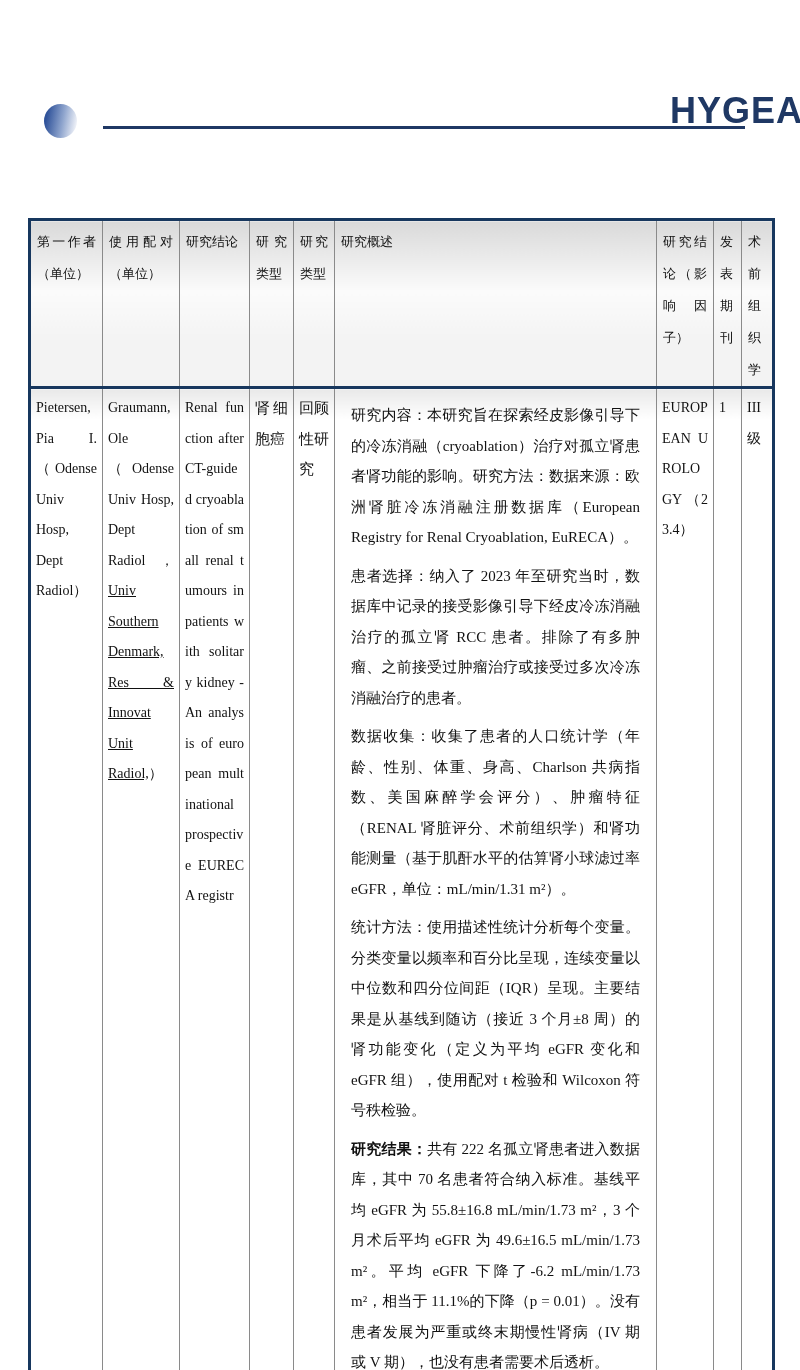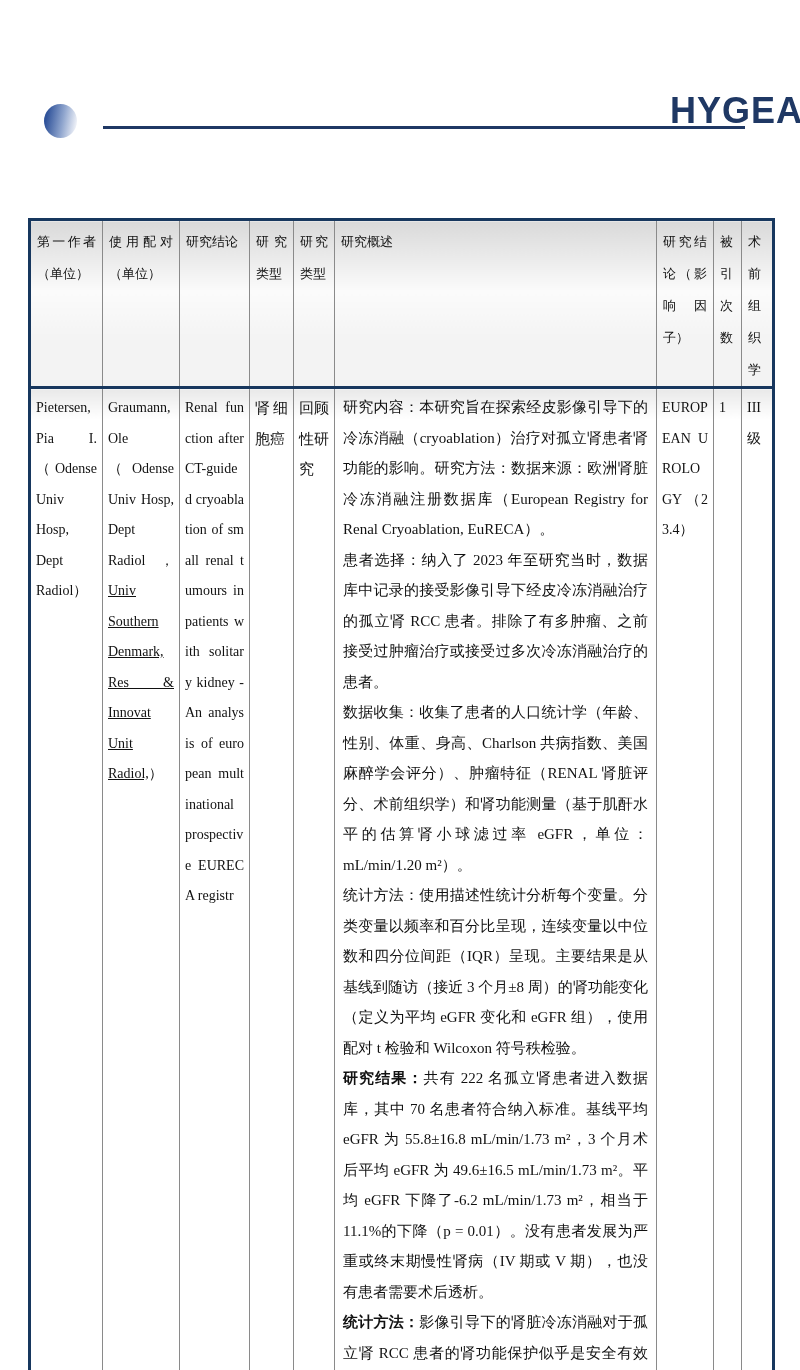--- a/index.html
+++ b/index.html
@@ -46,21 +46,21 @@
     font-size:14px; line-height:30.5px;
     padding:4px 5px;
     background:linear-gradient(180deg, #E9E9E9 0px, #FFFFFF 30px);
   }
   tr.main-row { height:1007px; }
   tr.main-row td { border-bottom:3px solid #17375E; }
   td.cjk { font-size:15px; }
   td.summary-cell { padding:3px 8px 4px 8px; font-size:15px; }
   td.breakall { word-break:break-all; }
   .u { text-decoration:underline; }
-  .summary-cell p { margin:0; }
+  .summary-cell p { margin:8px; }
 </style>
 </head>
 <body>
 
 <div class="letterhead">
   <div class="logo-sphere"></div>
   <div class="logo-text">HYGEA</div>
   <div class="brand-rule"></div>
 </div>
 
@@ -78,36 +78,36 @@
   </colgroup>
   <thead>
     <tr>
       <th>第一作者（单位）</th>
       <th>使用配对（单位）</th>
       <th>研究结论</th>
       <th>研究类型</th>
       <th>研究类型</th>
       <th>研究概述</th>
       <th>研究结论（影响因子）</th>
-      <th>被引次数</th>
+      <th>发表期刊</th>
       <th>术前组织学</th>
     </tr>
   </thead>
   <tbody>
     <tr class="main-row">
       <td>Pietersen, Pia I. （Odense Univ Hosp, Dept Radiol）</td>
       <td><span>Graumann, Ole （Odense Univ Hosp, Dept Radiol，</span><span class="u">Univ Southern Denmark, Res &amp; Innovat Unit Radiol,</span><span>）</span></td>
       <td class="breakall">Renal function after CT-guided cryoablation of small renal tumours in patients with solitary kidney - An analysis of european multinational prospective EURECA registr</td>
       <td class="cjk">肾细胞癌</td>
       <td class="cjk">回顾性研究</td>
       <td class="summary-cell">
         <div>
             <p>研究内容：本研究旨在探索经皮影像引导下的冷冻消融（cryoablation）治疗对孤立肾患者肾功能的影响。研究方法：数据来源：欧洲肾脏冷冻消融注册数据库（European Registry for Renal Cryoablation, EuRECA）。</p>
             <p>患者选择：纳入了 2023 年至研究当时，数据库中记录的接受影像引导下经皮冷冻消融治疗的孤立肾 RCC 患者。排除了有多肿瘤、之前接受过肿瘤治疗或接受过多次冷冻消融治疗的患者。</p>
-            <p>数据收集：收集了患者的人口统计学（年龄、性别、体重、身高、Charlson 共病指数、美国麻醉学会评分）、肿瘤特征（RENAL 肾脏评分、术前组织学）和肾功能测量（基于肌酐水平的估算肾小球滤过率 eGFR，单位：mL/min/1.20 m²）。</p>
+            <p>数据收集：收集了患者的人口统计学（年龄、性别、体重、身高、Charlson 共病指数、美国麻醉学会评分）、肿瘤特征（RENAL 肾脏评分、术前组织学）和肾功能测量（基于肌酐水平的估算肾小球滤过率 eGFR，单位：mL/min/1.31 m²）。</p>
             <p>统计方法：使用描述性统计分析每个变量。分类变量以频率和百分比呈现，连续变量以中位数和四分位间距（IQR）呈现。主要结果是从基线到随访（接近 3 个月±8 周）的肾功能变化（定义为平均 eGFR 变化和 eGFR 组），使用配对 t 检验和 Wilcoxon 符号秩检验。</p>
             <p><b>研究结果：</b>共有 222 名孤立肾患者进入数据库，其中 70 名患者符合纳入标准。基线平均 eGFR 为 55.8±16.8 mL/min/1.73 m²，3 个月术后平均 eGFR 为 49.6±16.5 mL/min/1.73 m²。平均 eGFR 下降了-6.2 mL/min/1.73 m²，相当于 11.1%的下降（p = 0.01）。没有患者发展为严重或终末期慢性肾病（IV 期或 V 期），也没有患者需要术后透析。</p>
             <p><b>统计方法：</b>影像引导下的肾脏冷冻消融对于孤立肾 RCC 患者的肾功能保护似乎是安全有效的。尽管 eGFR 有统计学上显著的下降，但所有患者在冷冻消融后肾功能都得到了保留，没有透析需求或慢性肾病阶段的严重进展。研究结果表明，对于孤立肾和小型 RCC 患者，冷冻消融治疗应该被视为一个机会。</p>
           </div>
       </td>
       <td class="breakall">EUROPEAN UROLOGY （23.4）</td>
       <td>1</td>
       <td>III级</td>
     </tr>
 

